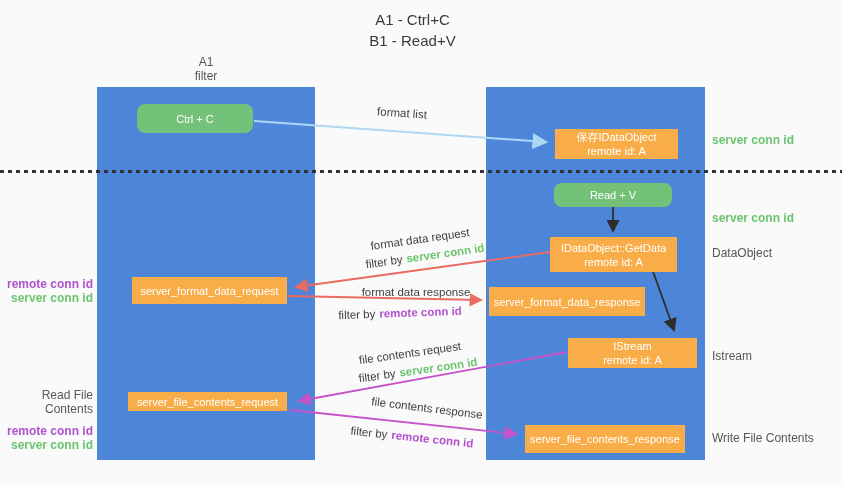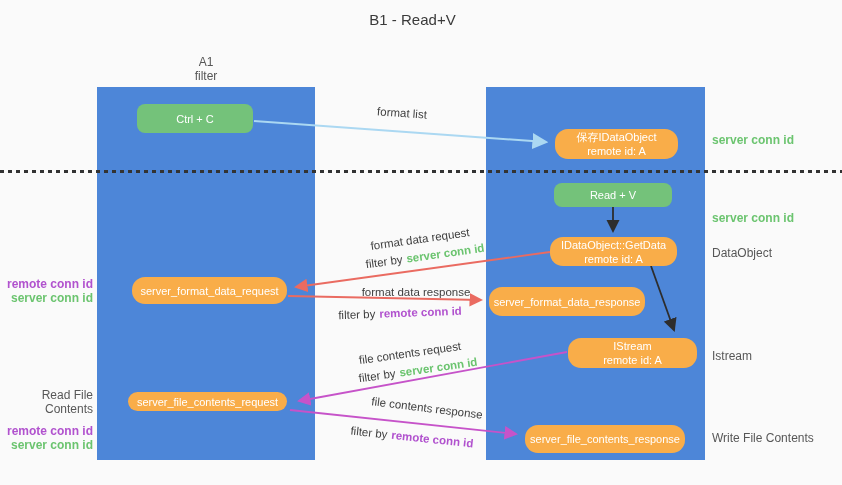--- a/index.html
+++ b/index.html
@@ -62,21 +62,21 @@
     position: absolute;
     display: flex; flex-direction: column;
     align-items: center; justify-content: center;
     color: #fff;
     font-size: 11px; line-height: 14px;
     text-align: center;
     white-space: nowrap;
     z-index: 7;
   }
   .node.green  { background: var(--box_green, #74c27a); border-radius: 8px; }
-  .node.orange { background: var(--box_orange, #f9ad49); border-radius: 13px; }
+  .node.orange { background: var(--box_orange, #f9ad49); }
   
   .elabel {
     position: absolute;
     font-size: 11.5px;
     color: var(--text_dark, #3f3f3f);
     white-space: nowrap;
     z-index: 8;
   }
   .hl { font-weight: 700; margin-left: 4px; }
   .green-t  { color: var(--text_green, #6bc46f); }
@@ -99,20 +99,21 @@
     z-index: 8;
   }
   .gap-after { margin-bottom: 8px; }
 </style>
 </head>
 <body>
 
 <div class="canvas">
 
   <div class="title">
+    <div>A1 - Ctrl+C</div>
     <div>B1 - Read+V</div>
   </div>
 
   <div class="col-header left">
     <div>A1</div>
     <div>filter</div>
   </div>
 
   <div class="column left"></div>
   <div class="column right"></div>
@@ -149,21 +150,21 @@
 
   <div class="node orange" style="left:555px;top:129px;width:123px;height:30px">
     <div>保存IDataObject</div>
     <div>remote id: A</div>
   </div>
 
   <div class="node green" style="left:554px;top:183px;width:118px;height:24px">
     <div>Read + V</div>
   </div>
 
-  <div class="node orange" style="left:550px;top:237px;width:127px;height:29px">
+  <div class="node orange" style="left:550px;top:237px;width:127px;height:35px">
     <div>IDataObject::GetData</div>
     <div>remote id: A</div>
   </div>
 
   <div class="node orange" style="left:489px;top:287px;width:156px;height:29px">
     <div>server_format_data_response</div>
   </div>
 
   <div class="node orange" style="left:132px;top:277px;width:155px;height:27px">
     <div>server_format_data_request</div>

